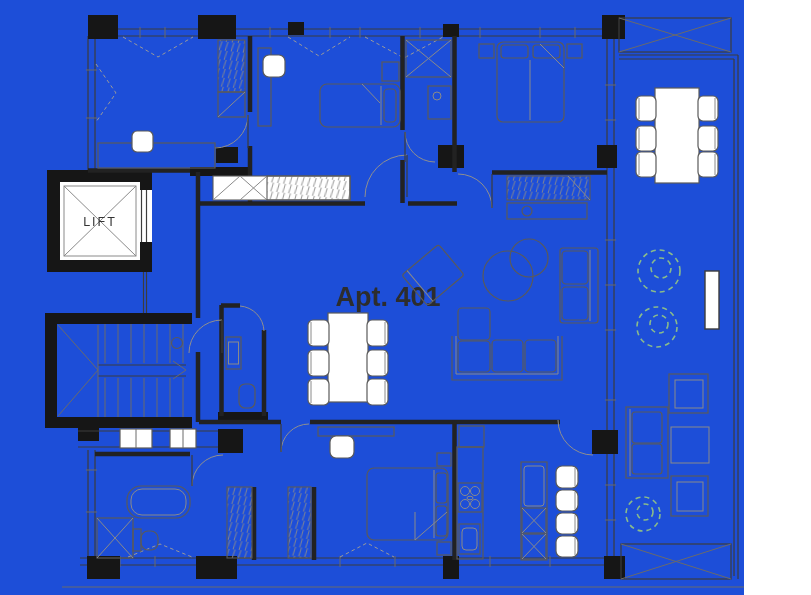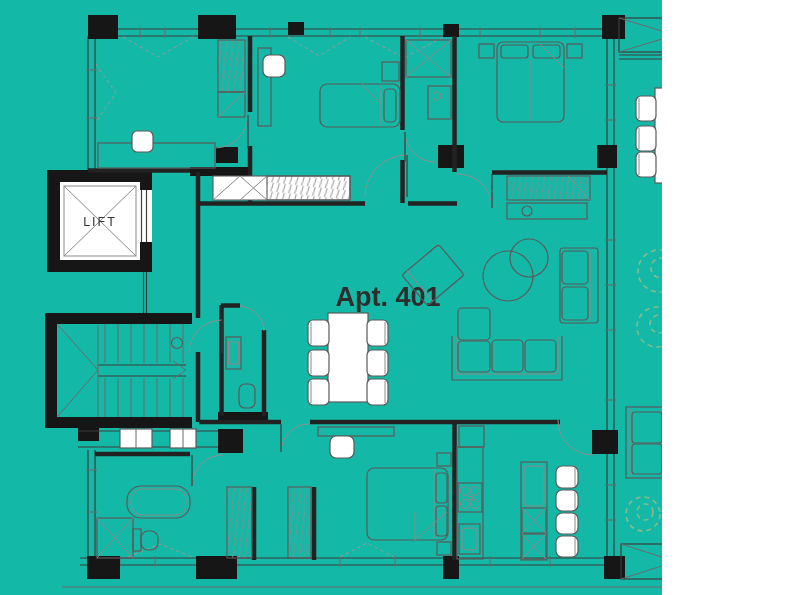--- a/index.html
+++ b/index.html
@@ -1,16 +1,16 @@
 <!DOCTYPE html>
 <html><head>
 <meta charset="utf-8">
 <style>
   html,body{margin:0;padding:0;background:#ffffff;}
-  .canvas{position:relative;width:662px;height:595px;background:#14b8a6;overflow:hidden;
+  .canvas{position:relative;width:744px;height:595px;background:#1d4ed8;overflow:hidden;
           font-family:"Liberation Sans",sans-serif;}
   svg .w   {stroke:#222222;stroke-width:4.5;fill:none;stroke-linecap:butt;}
   svg .t   {stroke:#3c3c3c;stroke-width:1.2;fill:none;}
   svg .t2  {stroke:#6a6a6a;stroke-width:1;fill:none;}
   svg .f   {stroke:#5a5a5a;stroke-width:1.2;fill:#ffffff;}
   svg .fo  {stroke:#5a5a5a;stroke-width:1.2;fill:none;}
   svg .fl  {stroke:#8a8a8a;stroke-width:1;fill:none;}
   svg .blk {fill:#161616;stroke:none;}
   svg .dash{stroke:#9a9a9a;stroke-width:1;fill:none;stroke-dasharray:3.5 3;}
   svg .arc {stroke:#8f8f8f;stroke-width:1;fill:none;}

